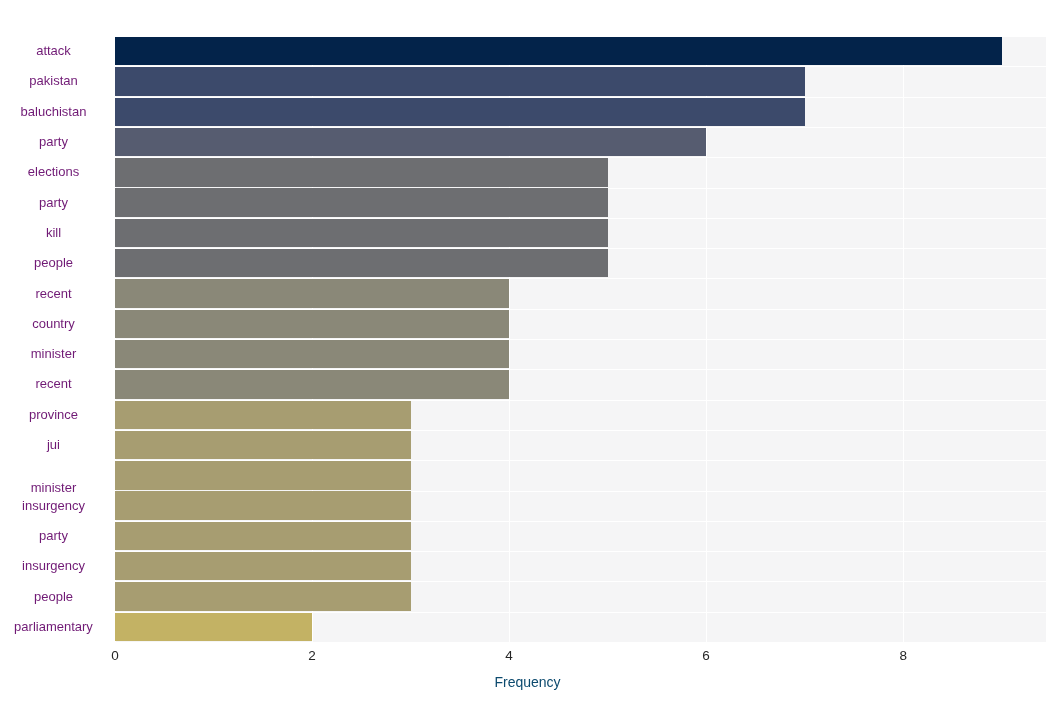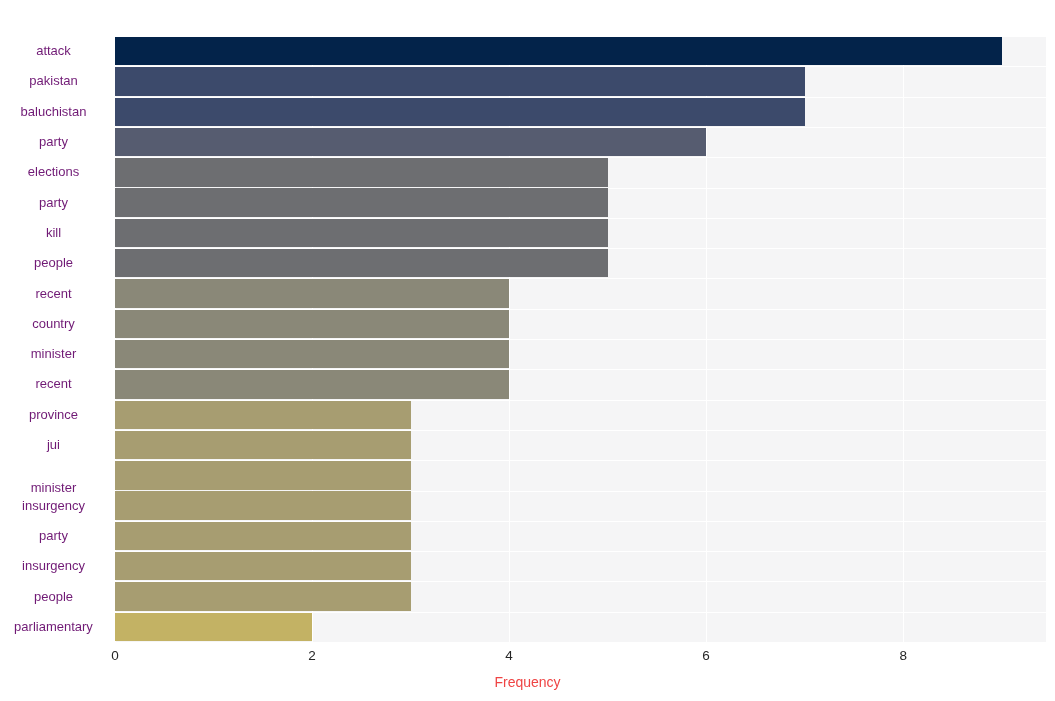--- a/index.html
+++ b/index.html
@@ -117,21 +117,21 @@
     white-space: nowrap;
   }
 
   .xaxis-title {
     position: absolute;
     left: 0;
     top: 674px;
     width: 1055px;
     text-align: center;
     font-size: 14px;
-    color: #ef4444;
+    color: #0c4a6e;
   }
 </style>
 </head>
 <body>
 
 <div class="figure">
 
 
   <div class="axes" id="axes">
     <div id="vgrid-layer">

